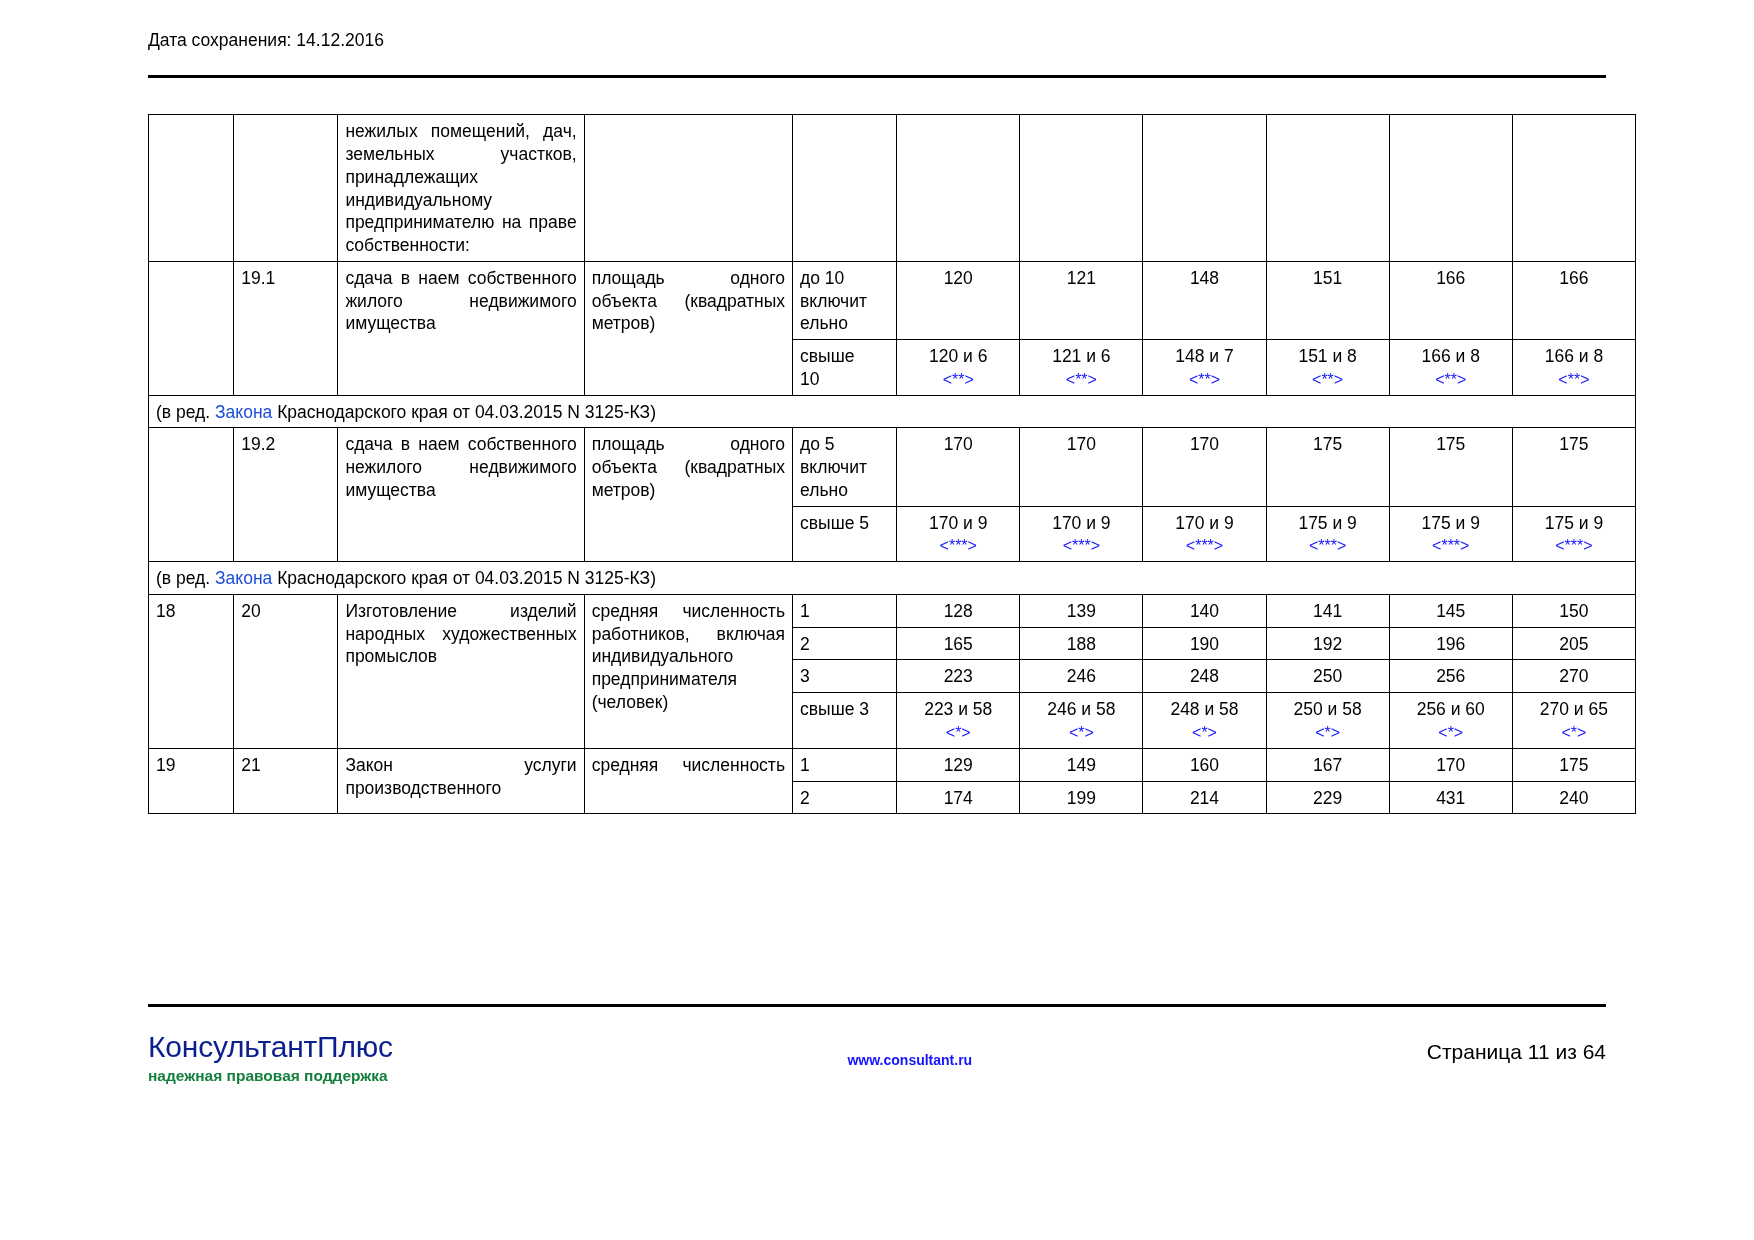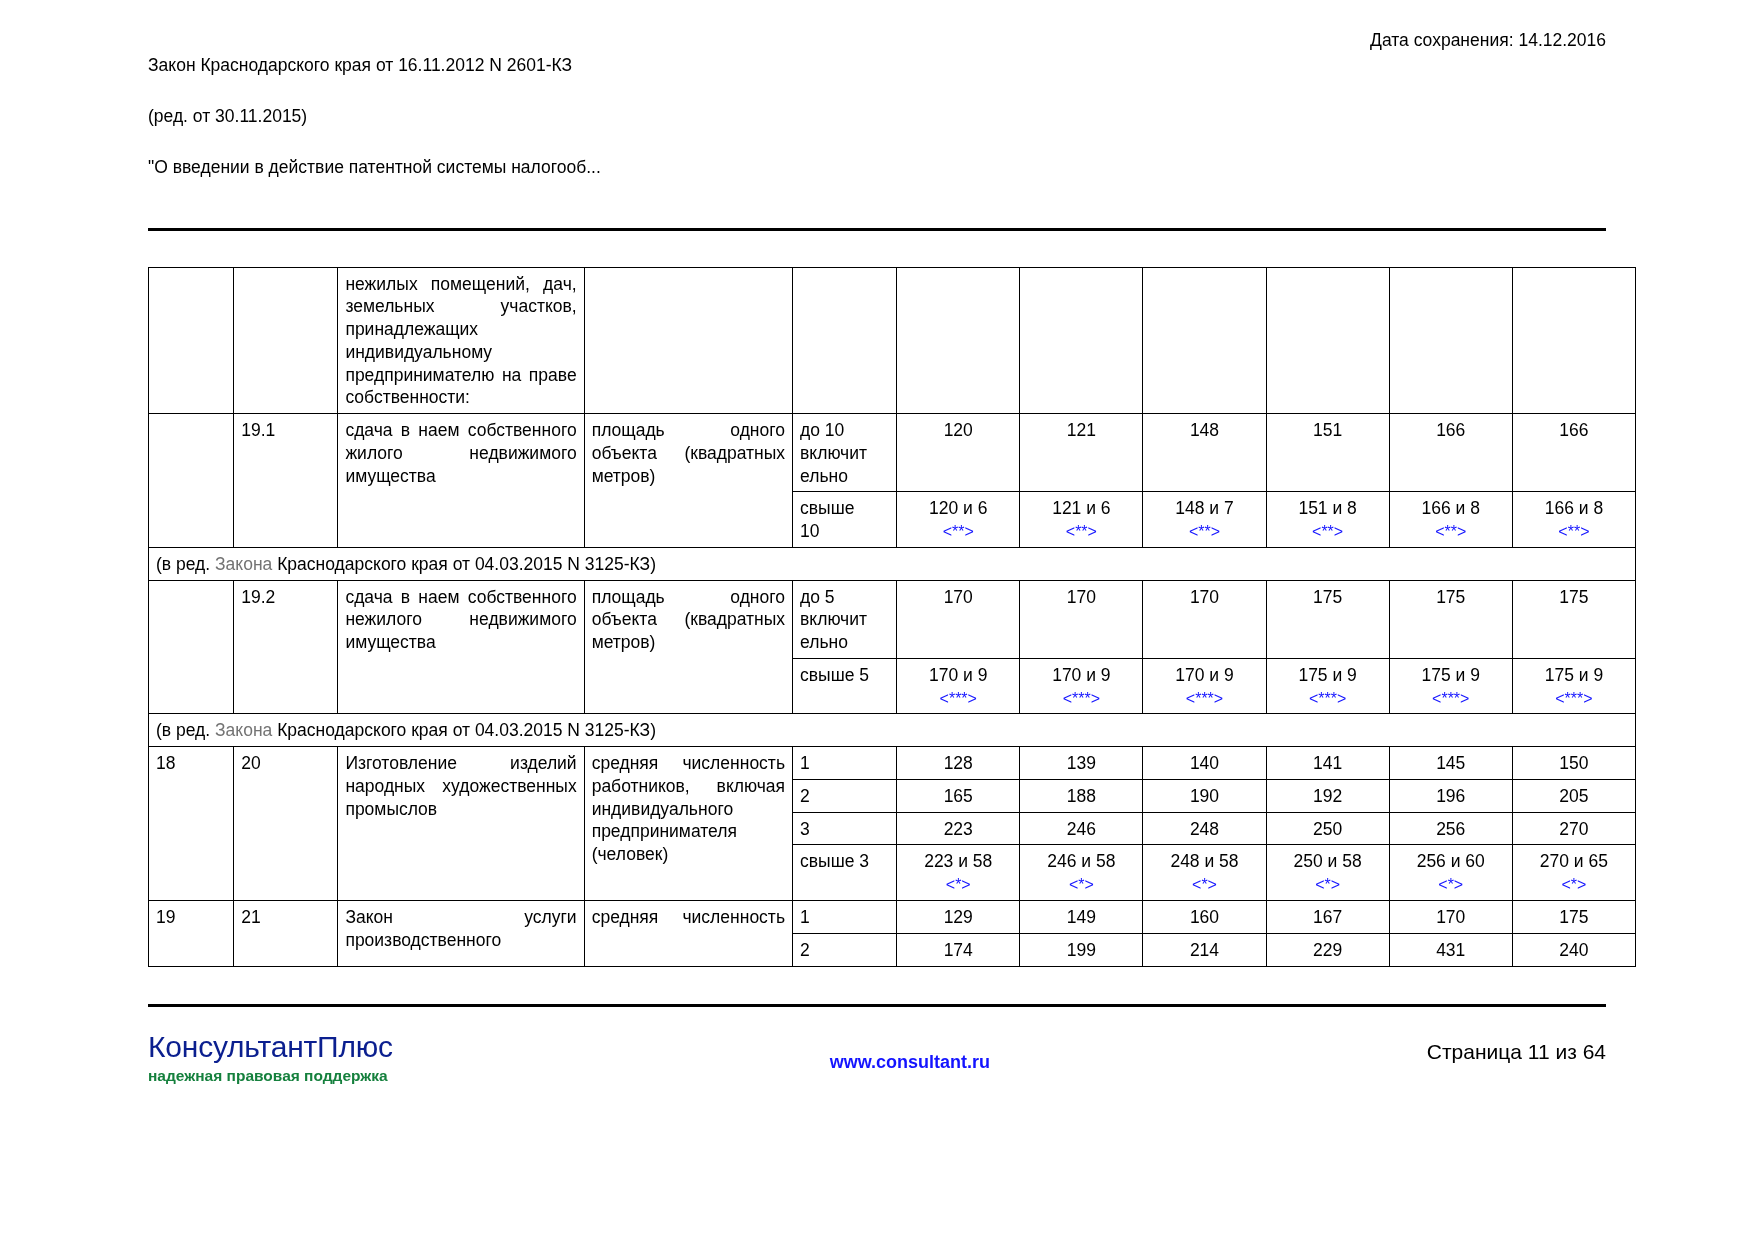--- a/index.html
+++ b/index.html
@@ -82,21 +82,21 @@
   
   td.ed-note {
     border-left: 1px solid #000;
     border-right: 1px solid #000;
     border-top: 1px solid #000;
     border-bottom: 1px solid #000;
     padding: 8px 8px 9px 8px;
     font-size: 17.5px;
     text-align: left;
   }
-  .lawlink { color: #737373; }
+  .lawlink { color: #1d4ed8; }
 
   
   .hr-bot {
     position: absolute;
     left: 148px;
     right: 148px;
     top: 996px;
     border: 0;
     border-top: 3px solid #000;
   }
@@ -115,42 +115,37 @@
     color: #0b1f8f;
     letter-spacing: -0.2px;
   }
   .logo-sub {
     font-size: 15.5px;
     color: #15803d;
     font-weight: bold;
     margin-top: 2px;
   }
   .site {
-    font-size: 18px;
+    font-size: 14px;
     font-weight: bold;
     color: #1414ff;
     margin-top: 22px;
   }
   .pageno {
     font-size: 21px;
     margin-top: 10px;
     white-space: nowrap;
   }
 </style>
 </head>
 <body>
 
 <div class="page">
 
   <div class="doc-header">
-    <div class="hdr-left">
-      <div>Закон Краснодарского края от 16.11.2012 N 2601-КЗ</div>
-      <div>(ред. от 30.11.2015)</div>
-      <div>"О введении в действие патентной системы налогооб...</div>
-    </div>
     <div class="hdr-right">
       <div>Дата сохранения: 14.12.2016</div>
     </div>
   </div>
 
   <hr class="hr-top">
 
   <div class="tbl-wrap">
     <table class="main">
       <colgroup>

